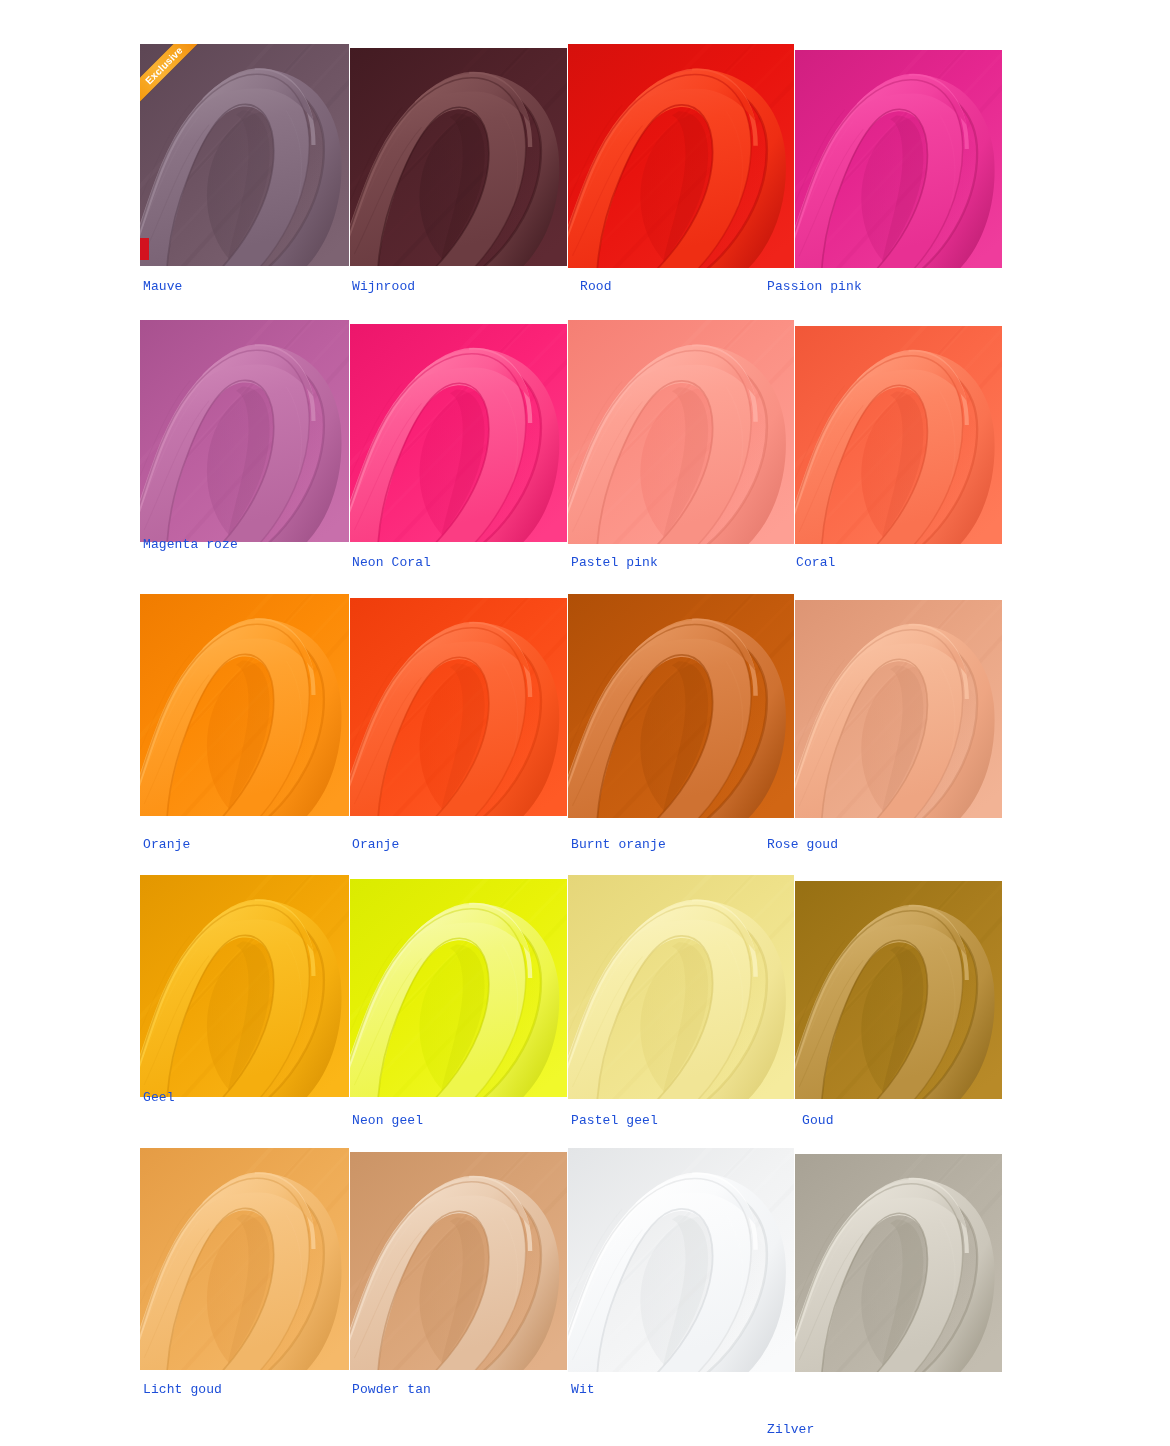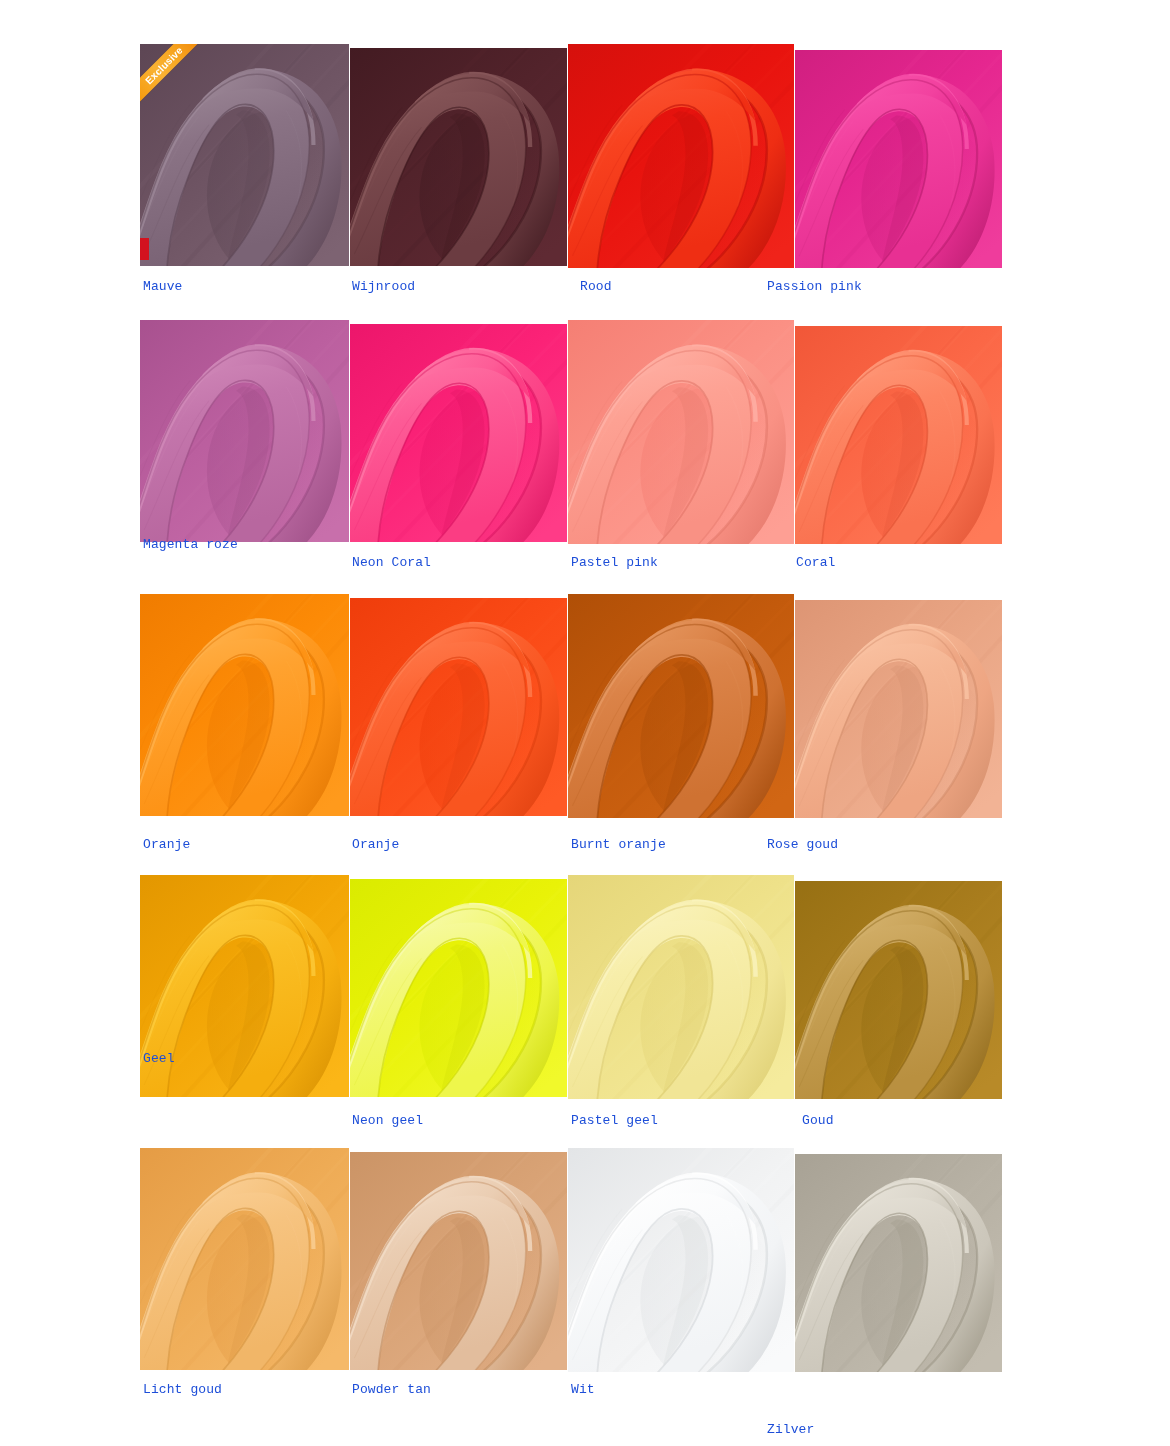--- a/index.html
+++ b/index.html
@@ -1252,21 +1252,21 @@
 
     <g opacity="0.12">
       <path d="M-6 200 C16 150 30 104 56 72" stroke="#fdcd3f" stroke-width="1.4" fill="none"></path>
       <path d="M4 208 C26 158 40 112 66 80" stroke="#d38c00" stroke-width="1" fill="none"></path>
       <path d="M-14 188 C8 138 22 92 48 60" stroke="#d38c00" stroke-width="1" fill="none"></path>
       <path d="M140 66 C156 92 158 126 150 160" stroke="#fdcd3f" stroke-width="1.2" fill="none"></path>
     </g>
   </svg>
       </div>
     </div>
-    <div class="swatch-label" style="left: 143px; top: 1051px;">Geel</div>
+    <div class="swatch-label" style="left: 143px; top: 1090px;">Geel</div>
     <div class="swatch-tile" style="left: 350px; top: 879px; width: 217px; height: 218px; background: rgb(233, 242, 7);">
       <div class="ribbon-photo">
   <svg viewBox="0 0 200 220" preserveAspectRatio="none" aria-hidden="true">
     <defs>
       <linearGradient id="bg_g3_1" x1="0" y1="0" x2="0.85" y2="1">
         <stop offset="0%" stop-color="#daeb00"></stop>
         <stop offset="48%" stop-color="#e9f207"></stop>
         <stop offset="100%" stop-color="#f1f92b"></stop>
       </linearGradient>
       <linearGradient id="band_g3_1" x1="0" y1="0.05" x2="0.25" y2="1">

